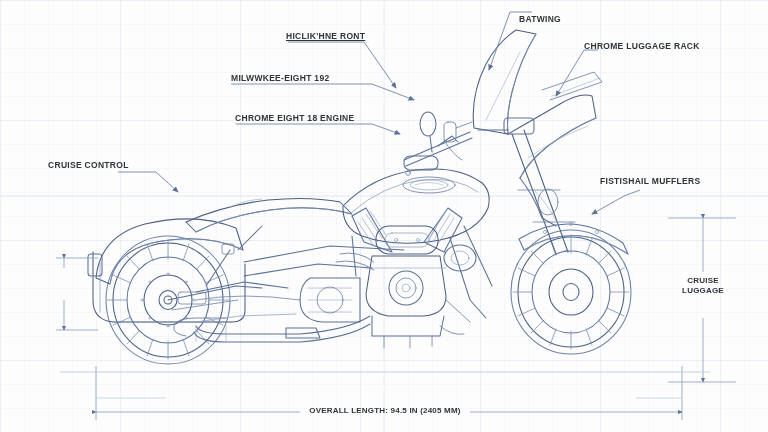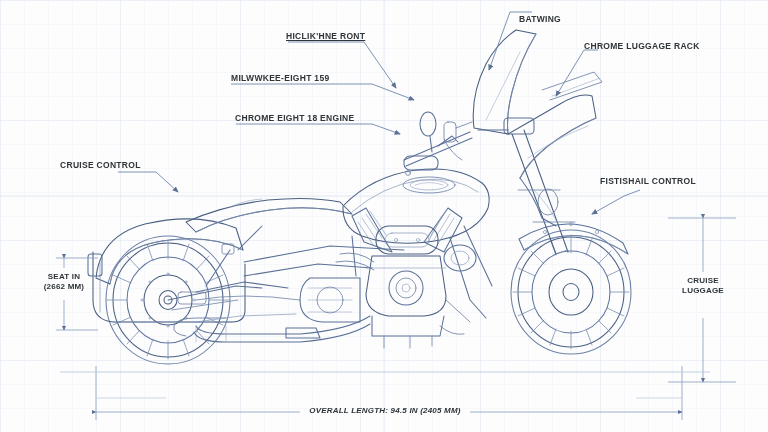--- a/index.html
+++ b/index.html
@@ -294,35 +294,31 @@
       <line x1="60" y1="372" x2="710" y2="372" stroke="#b9c8dd"></line>
       <line x1="96" y1="398" x2="166" y2="398" stroke="#c3d0e2"></line>
       <line x1="636" y1="398" x2="682" y2="398" stroke="#c3d0e2"></line>
     </g>
   </svg>
 
   <div class="lbl ctr" style="left:504px;top:2px;width:72px;margin-top:12px;">BATWING</div>
 
   <div class="lbl" style="left:286px;top:31px;text-decoration:underline;">HICLIK'HNE RONT</div>
 
-  <div class="lbl" style="left:231px;top:73px;">MILWWKEE-EIGHT 159</div>
+  <div class="lbl" style="left:231px;top:73px;">MILWWKEE-EIGHT 192</div>
 
   <div class="lbl" style="left:235px;top:113px;">CHROME EIGHT 18 ENGINE</div>
 
   <div class="lbl" style="left:546px;top:41px;margin-left:38px;">CHROME LUGGAGE RACK</div>
 
-  <div class="lbl" style="left:60px;top:160px;">CRUISE CONTROL</div>
-
-  <div class="lbl" style="left:600px;top:176px;">FISTISHAIL CONTROL</div>
-
-  <div class="dim" style="left:24px;top:272px;width:80px;">
-    <div>SEAT IN</div>
-    <div>(2662 MM)</div>
-  </div>
-
-  <div class="dim" style="left:302px;top:406px;width:166px;font-style:italic;">OVERALL LENGTH: 94.5 IN (2405 MM)</div>
+  <div class="lbl" style="left:48px;top:160px;">CRUISE CONTROL</div>
+
+  <div class="lbl" style="left:600px;top:176px;">FISTISHAIL MUFFLERS</div>
+
+
+  <div class="dim" style="left:302px;top:406px;width:166px;">OVERALL LENGTH: 94.5 IN (2405 MM)</div>
 
   <div class="dim" style="left:672px;top:276px;width:62px;">
     <div>CRUISE</div>
     <div>LUGGAGE</div>
   </div>
 
 </div>
 
 </body></html>

